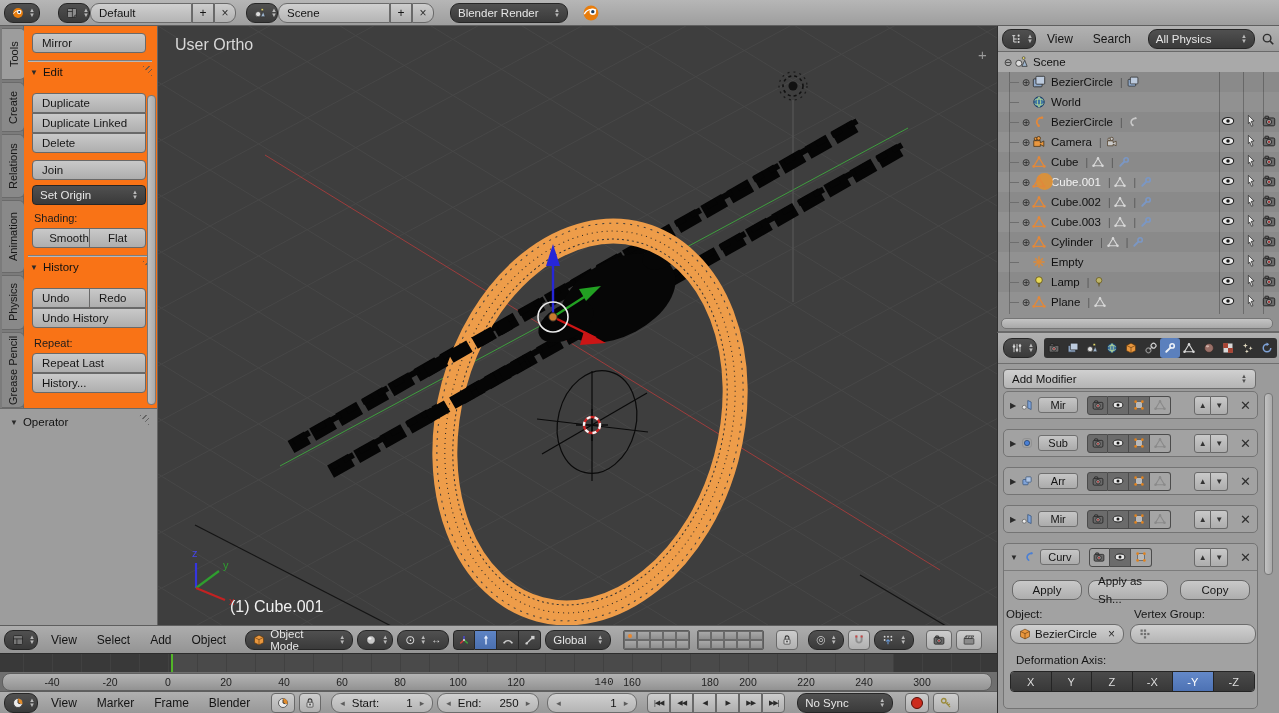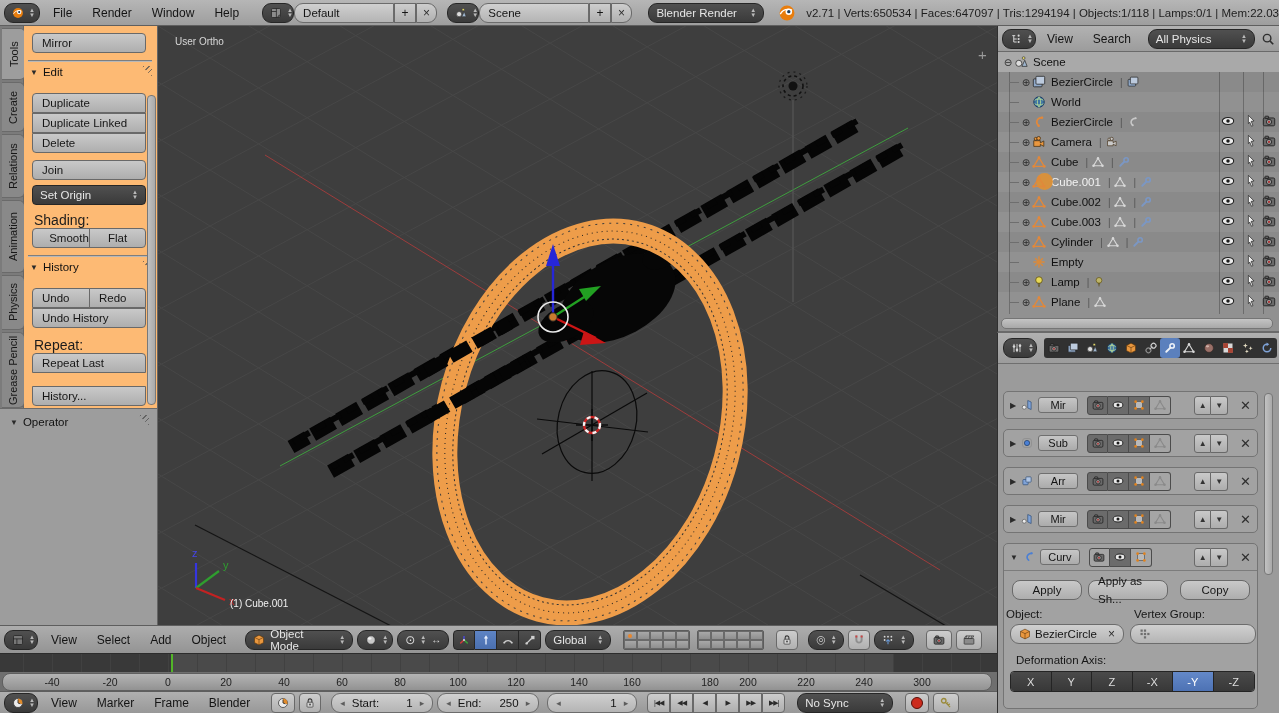--- a/index.html
+++ b/index.html
@@ -30,29 +30,29 @@
   #top-header{left:0;top:0;width:1279px;height:26px;background:linear-gradient(#b6b6b6,#9e9e9e);border-bottom:1px solid #5f5f5f;
       display:flex;align-items:center;white-space:nowrap;overflow:hidden;}
   #stats{font-size:11.5px;color:#1d1d1d;margin-left:10px;}
   
   #tab-strip{left:0;top:26px;width:24px;height:382px;background:#7b7b7b;border-right:1px solid #666;}
   .vtab{position:absolute;left:2px;width:22px;background:#898989;border:1px solid #6a6a6a;border-right:none;
         border-radius:6px 0 0 6px;color:#171717;font-size:11px;writing-mode:vertical-rl;transform:rotate(180deg);
         display:flex;align-items:center;justify-content:center;}
   .vtab.active{background:#9d9d9d;left:2px;width:23px;}
   
-  #tool-shelf{left:24px;top:26px;width:134px;height:382px;background:#fdba74;border-right:1px solid #656565;}
+  #tool-shelf{left:24px;top:26px;width:134px;height:382px;background:#f97316;border-right:1px solid #656565;}
   #operator-region{left:0;top:408px;width:158px;height:217px;background:#9d9d9d;border-top:1px solid #6a6a6a;border-right:1px solid #656565;}
   .shelf-btn{position:absolute;left:8px;width:114px;text-align:left;}
   .sep{position:absolute;left:4px;width:124px;height:0;border-top:1px solid #7e7e7e;border-bottom:1px solid #b8b8b8;}
-  .shelf-label{position:absolute;left:10px;font-size:14px;color:#1c1c1c;}
+  .shelf-label{position:absolute;left:10px;font-size:11px;color:#1c1c1c;}
   .vscroll{position:absolute;width:7px;border-radius:4px;background:linear-gradient(90deg,#c2c2c2,#a9a9a9);border:1px solid #787878;}
   
   #viewport{left:158px;top:26px;width:839px;height:599px;background:#3e3e3e;overflow:hidden;}
-  .vp-label{position:absolute;color:#d8d8d8;font-size:10px;}
+  .vp-label{position:absolute;color:#d8d8d8;font-size:16px;}
   
   #vp-header{left:0;top:625px;width:997px;height:28px;background:linear-gradient(#adadad,#949494);
       border-top:1px solid #5e5e5e;display:flex;align-items:center;gap:4px;padding:0 4px;box-sizing:border-box;}
   .layer-grid{display:grid;grid-template-columns:repeat(5,13px);grid-template-rows:repeat(2,9px);gap:0;border:1px solid #5c5c5c;border-radius:2px;}
   .layer-cell{background:linear-gradient(#a8a8a8,#8f8f8f);border:1px solid #6a6a6a;position:relative;}
   .layer-cell .dot{position:absolute;left:3px;top:2px;width:4px;height:4px;border-radius:50%;background:#e8862d;}
   .mgroup{display:flex;}
   .mbtn{width:22px;height:20px;display:flex;align-items:center;justify-content:center;background:linear-gradient(#4e4e4e,#3b3b3b);
         border:1px solid #262626;border-left:none;box-sizing:border-box;}
   .mbtn:first-child{border-left:1px solid #262626;border-radius:4px 0 0 4px;}
@@ -354,26 +354,20 @@
   <div id="top-header" class="abs">
     <div class="wdark" style="margin:0 4px;width:36px">
       <svg class="ic12">
           <use href="#sym-blender"></use>
         </svg>
       <span class="stepper dark">
           <span>▲</span>
           <span>▼</span>
         </span>
     </div>
-    <div class="hmenu" style="height:26px">
-        <span class="menu-item">File</span>
-        <span class="menu-item">Render</span>
-        <span class="menu-item">Window</span>
-        <span class="menu-item">Help</span>
-      </div>
     <div class="wdark" style="margin-left:14px;width:32px">
       <svg class="ic12">
           <use href="#sym-ed-screen"></use>
         </svg>
       <span class="stepper dark">
           <span>▲</span>
           <span>▼</span>
         </span>
     </div>
     <div class="wlight" style="width:102px;border-radius:9px 0 0 9px">
@@ -406,21 +400,20 @@
     <div class="wdark" style="margin-left:16px;width:118px">
       <span>Blender Render</span>
       <span class="stepper dark">
           <span>▲</span>
           <span>▼</span>
         </span>
     </div>
     <svg class="ic" style="margin-left:14px;width:18px;height:18px">
         <use href="#sym-blender"></use>
       </svg>
-    <span id="stats">v2.71 | Verts:650534 | Faces:647097 | Tris:1294194 | Objects:1/118 | Lamps:0/1 | Mem:22.03</span>
   </div>
 
   <div id="tab-strip" class="abs">
       <div class="vtab active" style="top: 2px; height: 50px;">Tools</div>
       <div class="vtab" style="top: 56px; height: 48px;">Create</div>
       <div class="vtab" style="top: 108px; height: 62px;">Relations</div>
       <div class="vtab" style="top: 174px; height: 71px;">Animation</div>
       <div class="vtab" style="top: 249px; height: 53px;">Physics</div>
       <div class="vtab" style="top: 306px; height: 74px;">Grease Pencil</div>
     </div>
@@ -473,21 +466,21 @@
     <div class="shelf-btn btn" style="top:262px;left:65px;width:57px;border-radius:0 4px 0 0">
         <span>Redo</span>
       </div>
     <div class="shelf-btn btn" style="top:282px;border-radius:0 0 4px 4px">
         <span>Undo History</span>
       </div>
     <div class="shelf-label" style="top:311px">Repeat:</div>
     <div class="shelf-btn btn" style="top:327px;border-radius:4px 4px 0 0">
         <span>Repeat Last</span>
       </div>
-    <div class="shelf-btn btn" style="top:360px;border-radius:0 0 4px 4px">
+    <div class="shelf-btn btn" style="top:347px;border-radius:0 0 4px 4px">
         <span>History...</span>
       </div>
     <div class="vscroll" style="left:123px;top:69px;height:308px"></div>
   </div>
 
   <div id="operator-region" class="abs">
     <div class="ph-title abs" style="left:10px;top:7px">
       <span class="tri">▼</span>
         <span>Operator</span>
     </div>
@@ -797,21 +790,21 @@
     <div id="ruler-capsule">
         <span class="tick" style="left: 49px;">-40</span>
         <span class="tick" style="left: 107px;">-20</span>
         <span class="tick" style="left: 165px;">0</span>
         <span class="tick" style="left: 223px;">20</span>
         <span class="tick" style="left: 281px;">40</span>
         <span class="tick" style="left: 339px;">60</span>
         <span class="tick" style="left: 397px;">80</span>
         <span class="tick" style="left: 455px;">100</span>
         <span class="tick" style="left: 513px;">120</span>
-        <span class="tick" style="left: 576px;">140</span>
+        <span class="tick" style="left: 601px; font-family: Liberation Mono, monospace;">140</span>
         <span class="tick" style="left: 629px;">160</span>
         <span class="tick" style="left: 687px; margin-left: 20px;">180</span>
         <span class="tick" style="left: 745px;">200</span>
         <span class="tick" style="left: 803px;">220</span>
         <span class="tick" style="left: 861px;">240</span>
         <span class="tick" style="left: 919px;">300</span>
       </div>
   </div>
   <div id="tl-header" class="abs">
     <div class="wdark" style="width:34px">
@@ -1236,20 +1229,27 @@
             <svg class="ic12">
               <use href="#sym-particles"></use>
             </svg>
           </div>
           <div class="ptab">
             <svg class="ic12">
               <use href="#sym-physics"></use>
             </svg>
           </div>
         </div>
+    </div>
+    <div class="wlight" style="position:absolute;left:5px;top:36px;width:253px;border-radius:4px">
+      <span>Add Modifier</span>
+      <span class="stepper light">
+          <span>▲</span>
+          <span>▼</span>
+        </span>
     </div>
     <div id="modifier-list">
         <div class="modbox" style="top: 58px; height: 26px;">
           <div class="modhead">
             <span class="tri">▶</span>
             <svg class="ic12">
               <use href="#sym-mirror"></use>
             </svg>
             <span class="modname">Mir</span>
             <span class="togglegrp">

